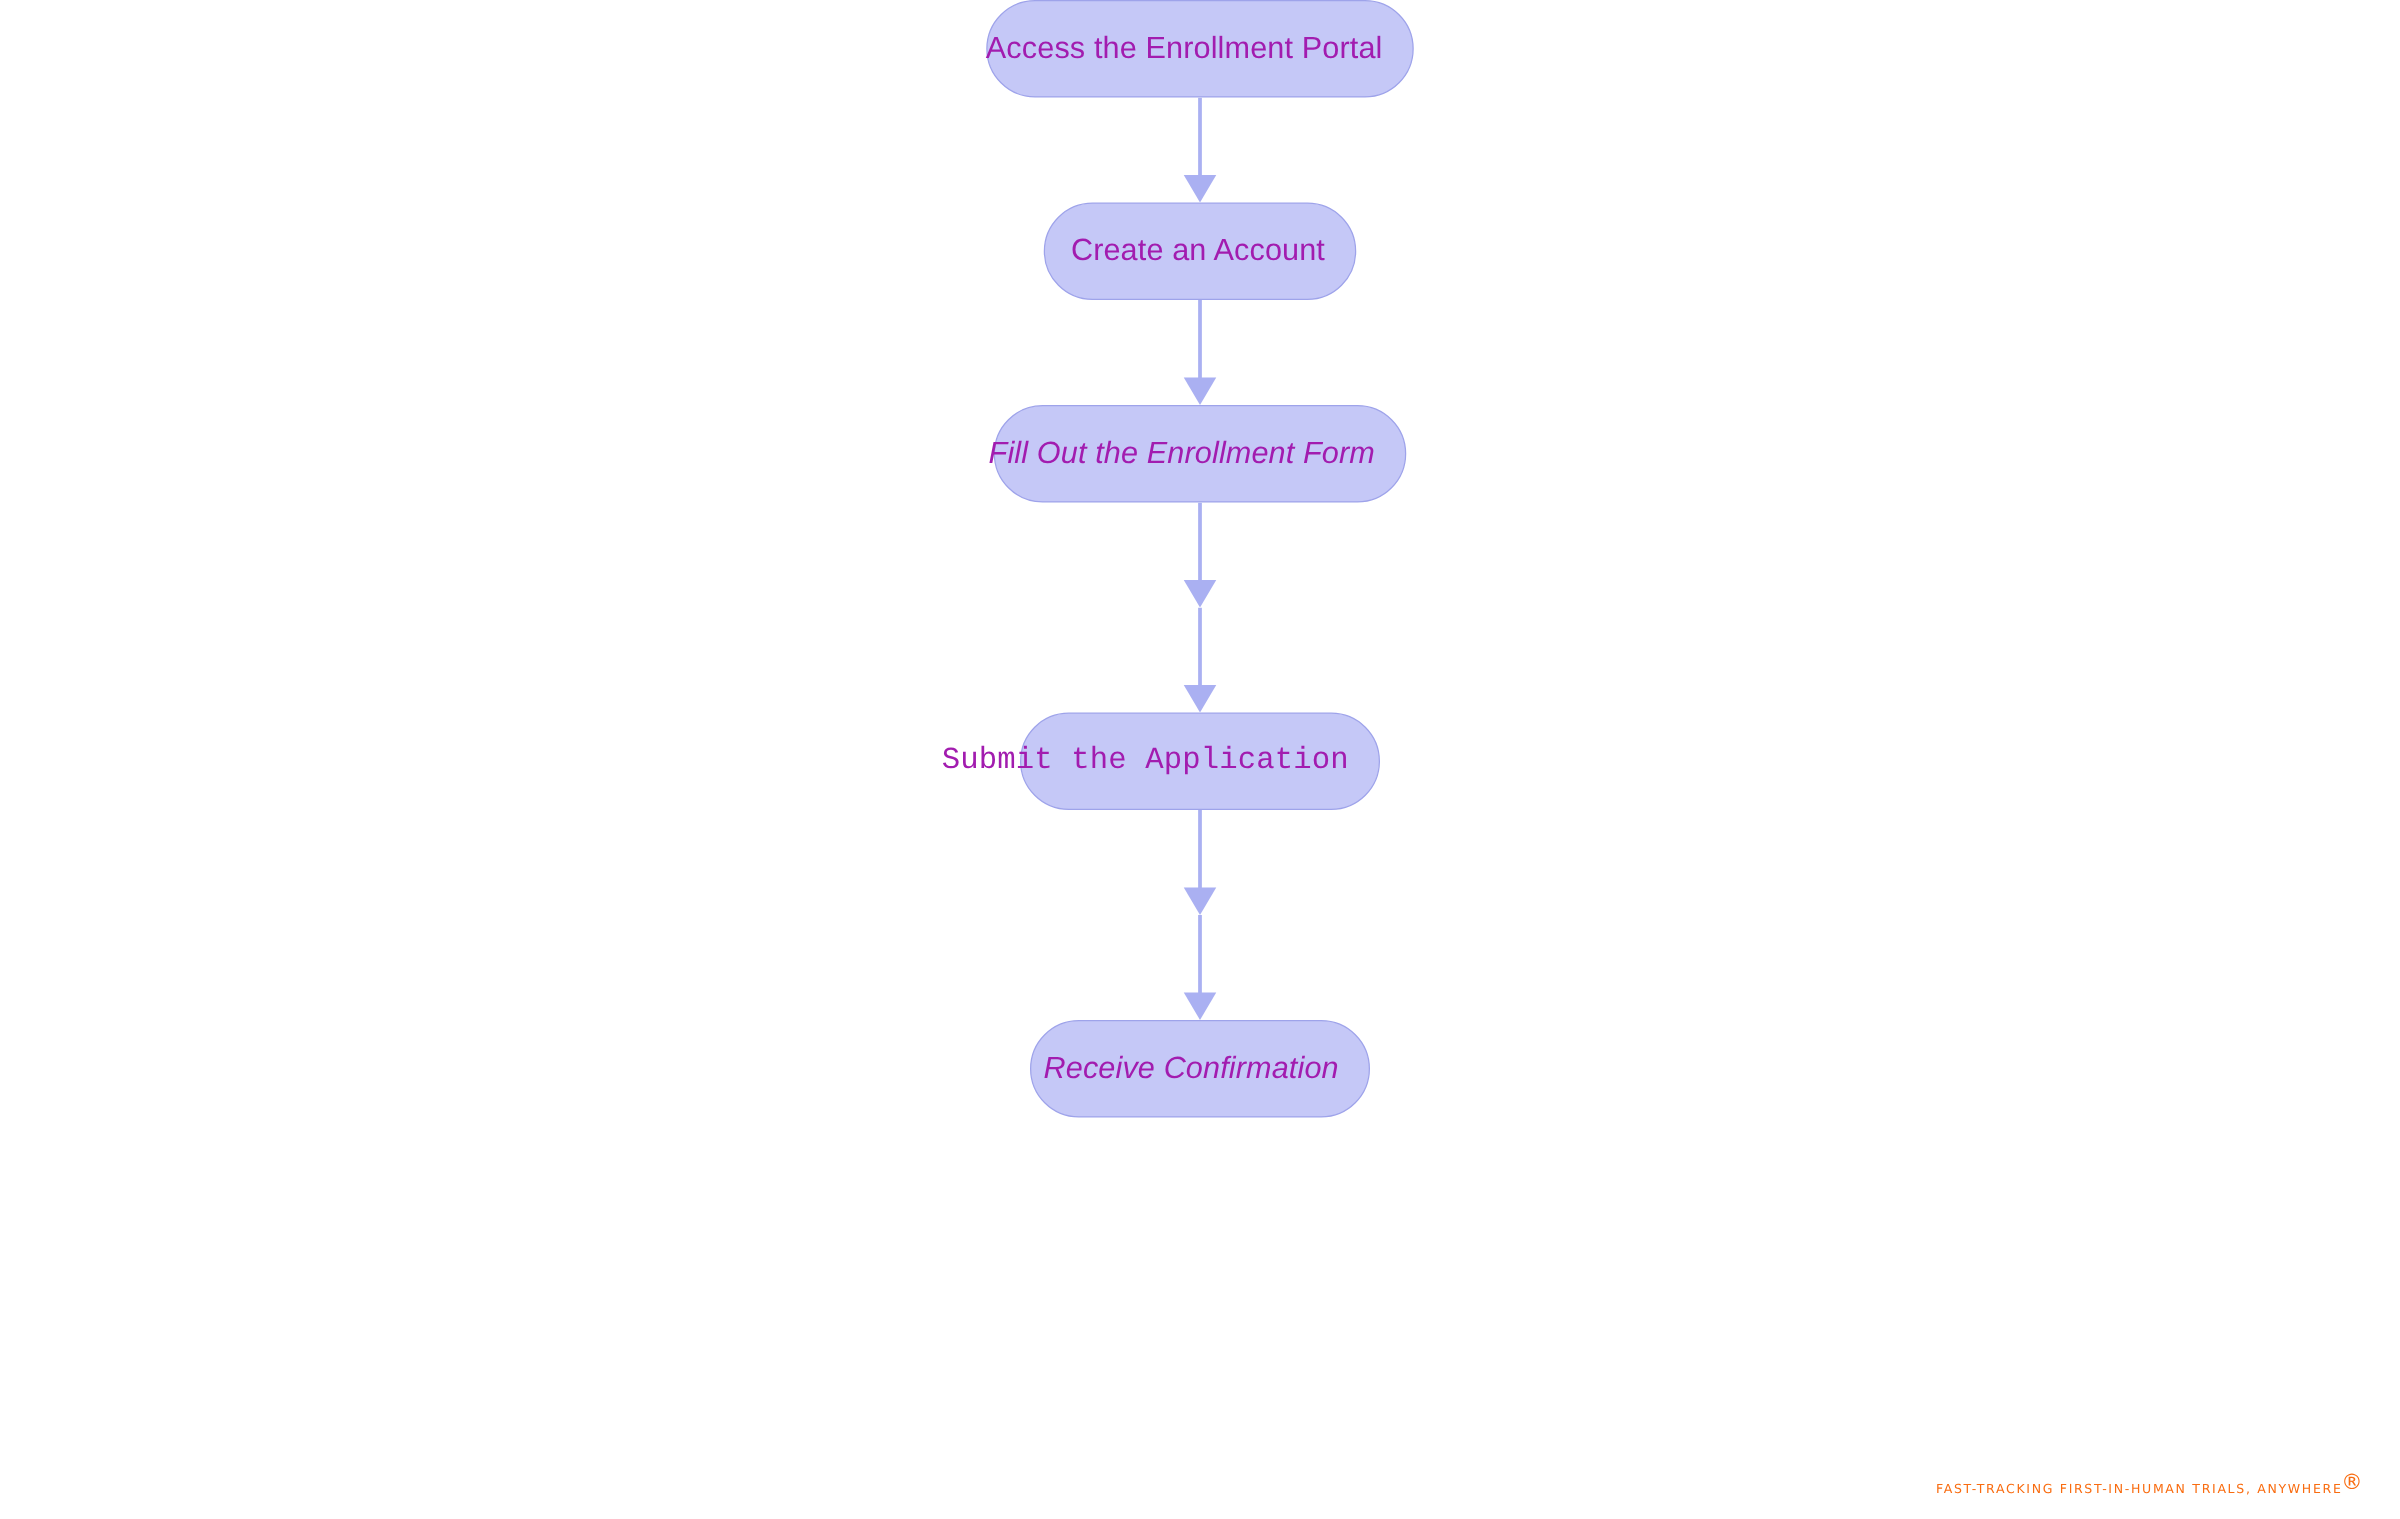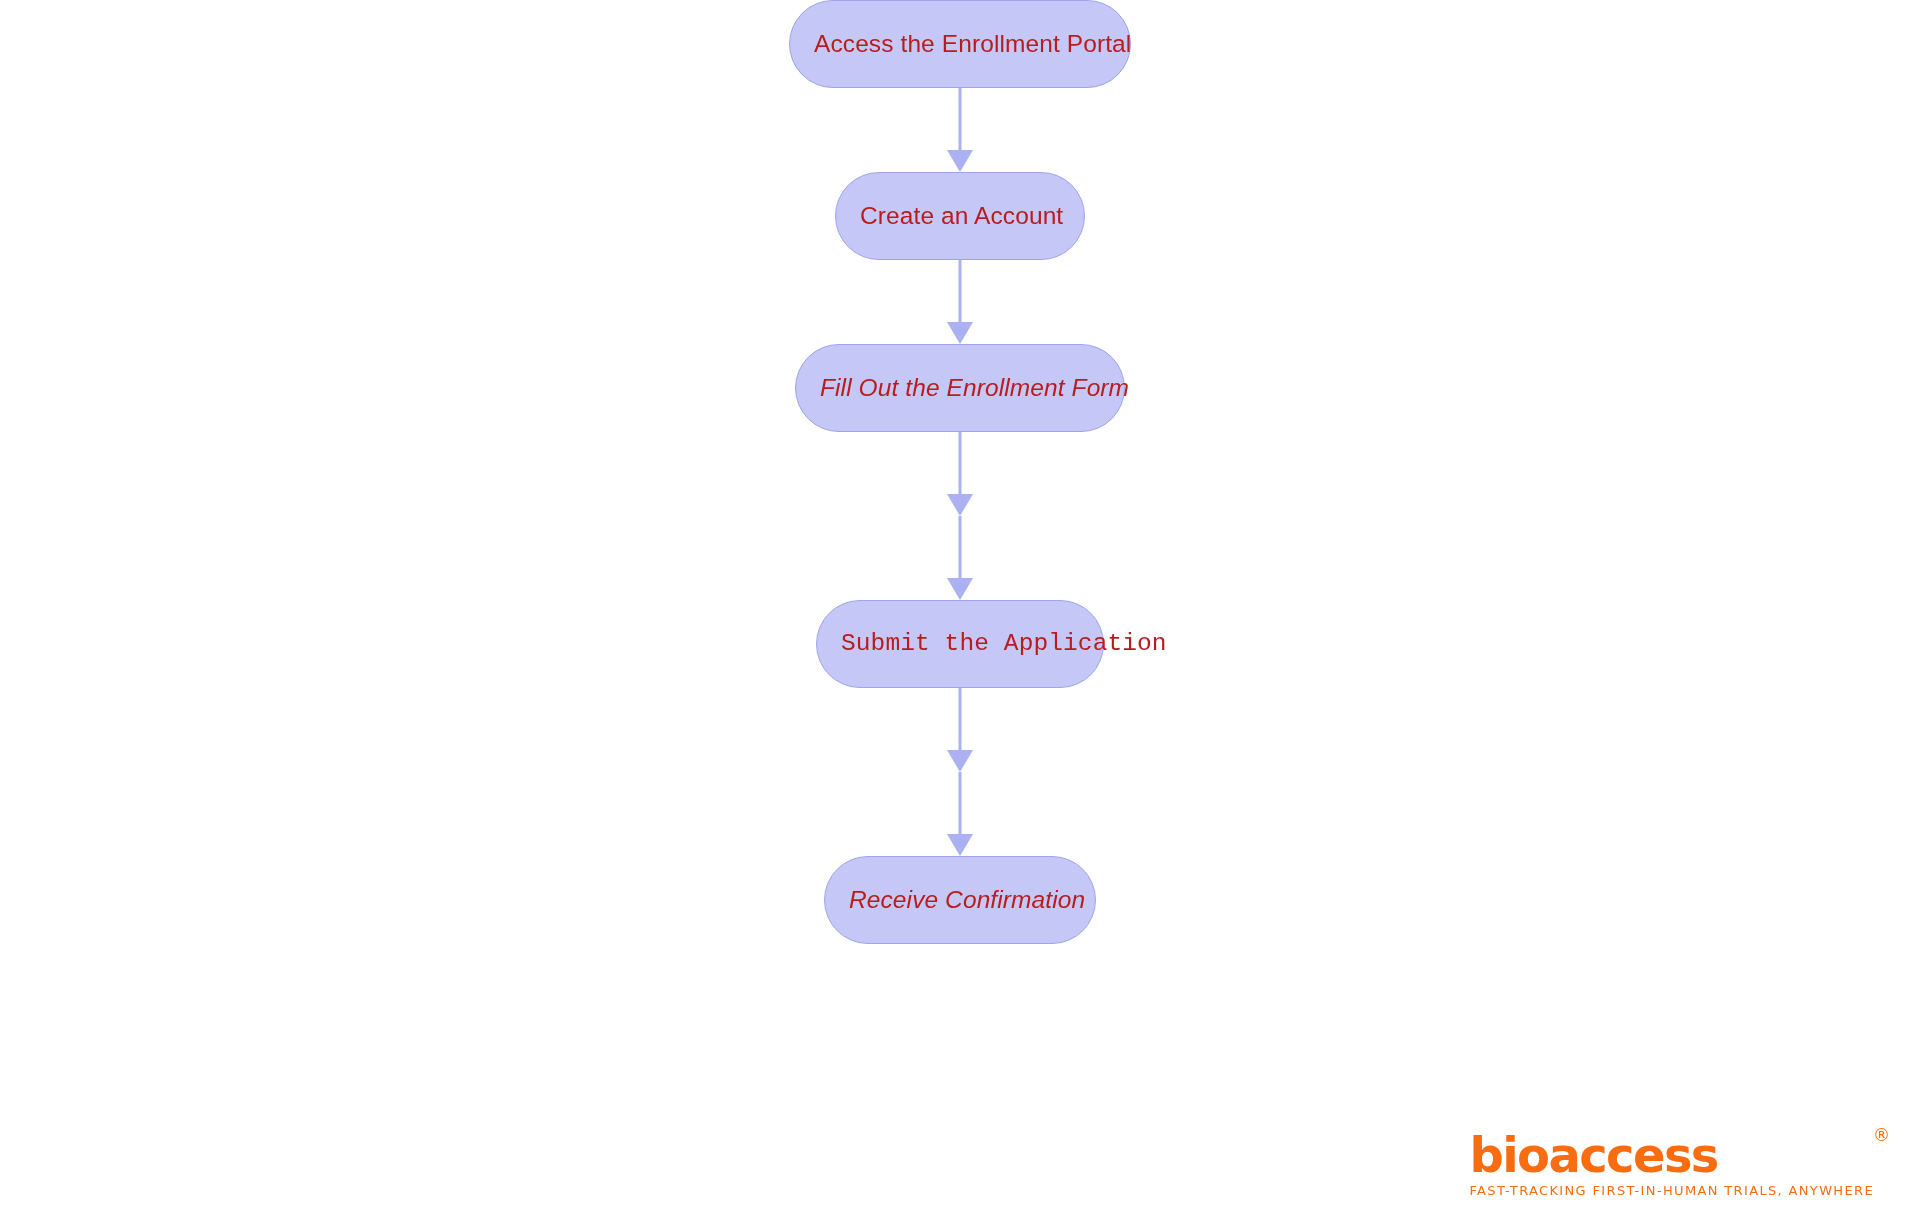--- a/index.html
+++ b/index.html
@@ -31,26 +31,26 @@
     display: flex;
     flex-direction: column;
     align-items: center;
   }
 
   .node {
     box-sizing: border-box;
     background: #c5c8f7;
     border: 1.5px solid #9ea3ea;
     border-radius: 999px;
-    color: #b91c1c;
+    color: #a21caf;
     display: flex;
     align-items: center;
-    justify-content: flex-start;
+    justify-content: flex-end;
     text-align: center;
-    height: 88px;
+    height: 78px;
     font-size: 24.5px;
     font-weight: 400;
     letter-spacing: 0.1px;
     line-height: 1;
     white-space: nowrap;
     padding: 0 24px;
   }
 
   .node-w1 { width: 342px; }
   .node-w2 { width: 250px; }
@@ -87,21 +87,21 @@
     font-family: "DejaVu Sans", sans-serif;
     font-size: 17px;
     font-weight: normal;
     color: #f96c10;
     position: absolute;
     top: -4px;
     right: -16px;
   }
   .logo-tagline {
     font-family: "DejaVu Sans", sans-serif;
-    font-size: 13px;
+    font-size: 10px;
     color: #f96c10;
     letter-spacing: 1.35px;
     margin-top: 5px;
     white-space: nowrap;
   }
 </style>
 </head>
 <body>
 
 <div id="flowchart">
@@ -156,17 +156,17 @@
     </svg>
 
     <div class="node node-w7">
       <span>Receive Confirmation</span>
     </div>
 
   </div>
 
   <div class="logo">
     <div>
-      <span class="logo-word">bioaccess</span><span class="logo-reg">®</span>
+      <span class="logo-reg">®</span>
     </div>
     <div class="logo-tagline">FAST-TRACKING FIRST-IN-HUMAN TRIALS, ANYWHERE</div>
   </div>
 </div>
 
 </body></html>

